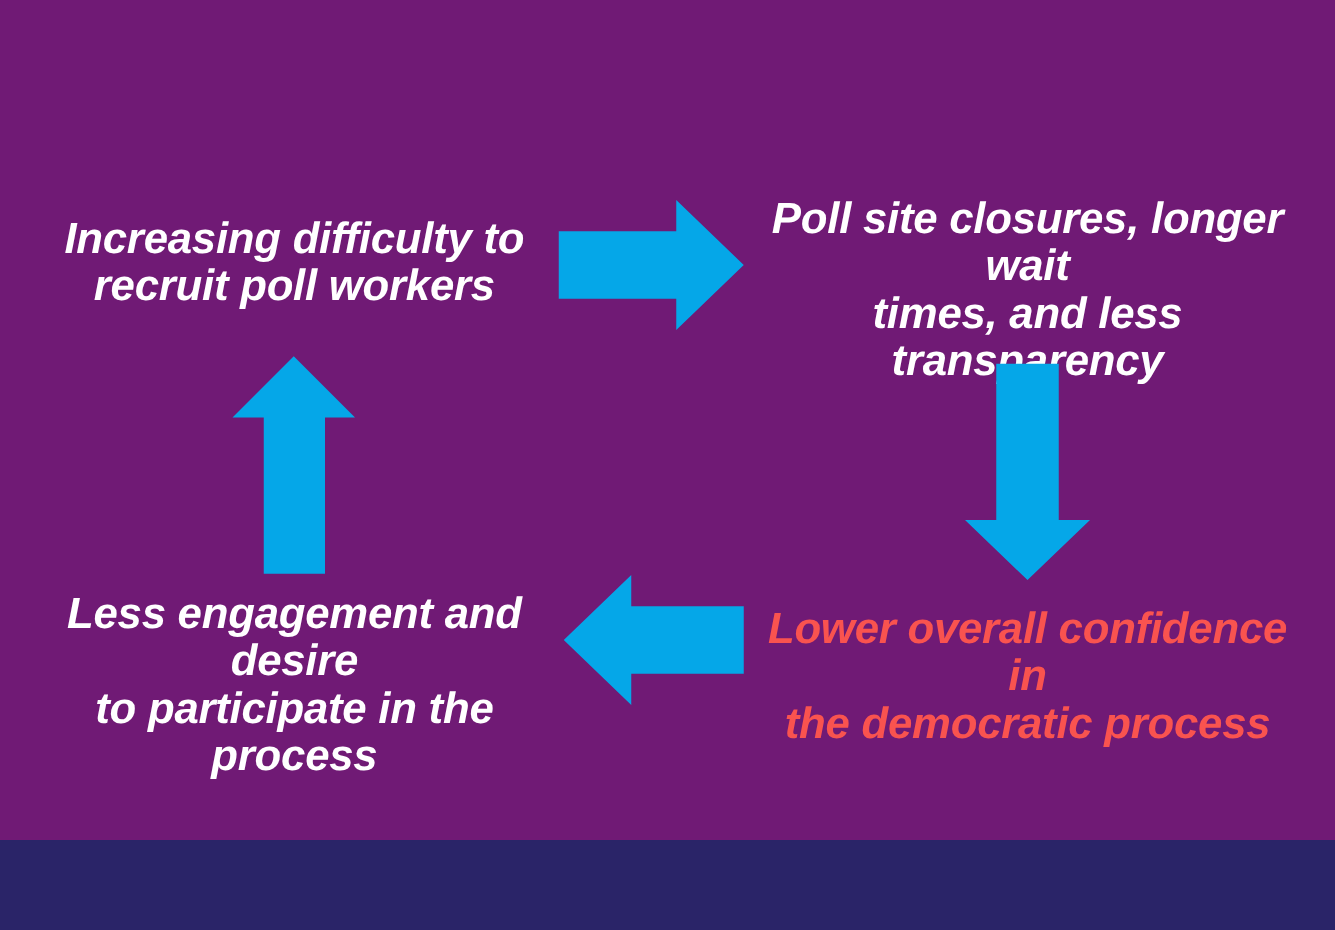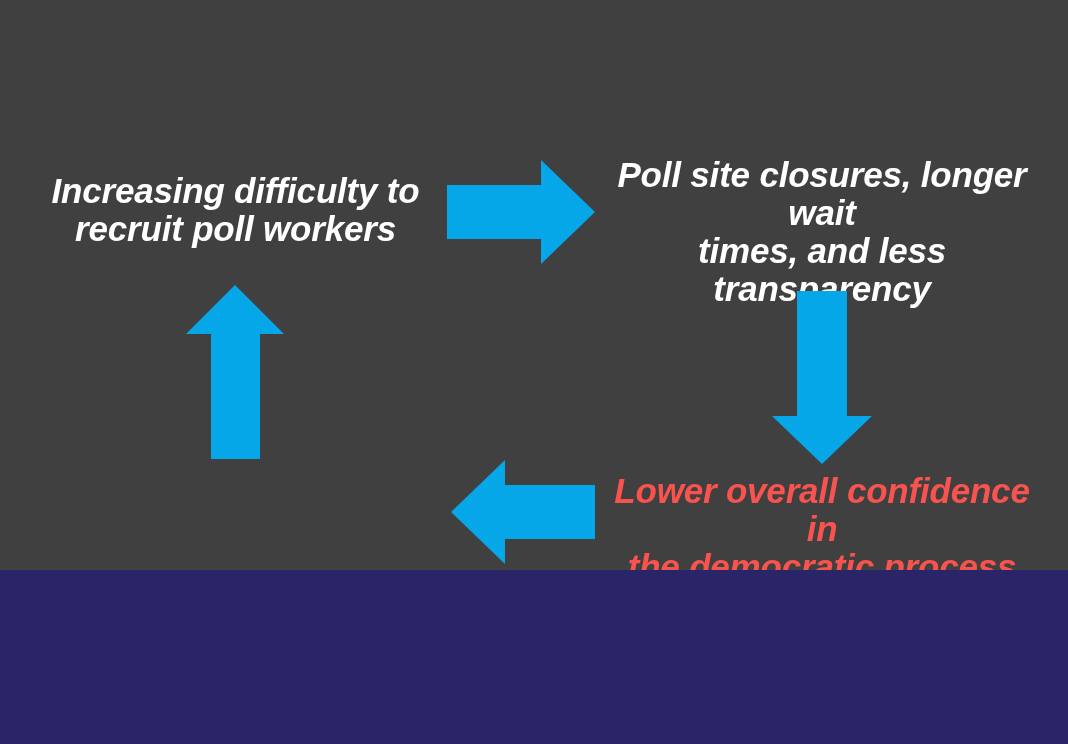--- a/index.html
+++ b/index.html
@@ -7,38 +7,39 @@
     margin: 0;
     padding: 0;
     background: #2a2468;
   }
   body {
     font-family: "Liberation Sans", "DejaVu Sans", sans-serif;
   }
   #canvas {
     position: relative;
     width: 1068px;
-    height: 570px;
-    background: #404040;
+    height: 672px;
+    background: #701a75;
     overflow: hidden;
   }
   .node-text {
     position: absolute;
     text-align: center;
     font-style: italic;
     font-weight: 700;
     font-size: 35px;
     line-height: 38px;
     letter-spacing: -0.2px;
     color: #ffffff;
     white-space: pre-line;
     -webkit-font-smoothing: antialiased;
   }
   .node-accent {
     color: #f9534f;
+    margin-top: 12px;
   }
   
   #node-recruit {
     left: 28px;
     top: 172px;
     width: 415px;
   }
   #node-closures {
     left: 612px;
     top: 156px;
@@ -91,20 +92,22 @@
 
   <div class="node-text" id="node-recruit">Increasing difficulty to
 recruit poll workers</div>
 
   <div class="node-text" id="node-closures">Poll site closures, longer wait
 times, and less transparency</div>
 
   <div class="node-text node-accent" id="node-confidence">Lower overall confidence in
 the democratic process</div>
 
+  <div class="node-text" id="node-engagement">Less engagement and desire
+to participate in the process</div>
 
   <svg class="arrow" id="arrow-right" viewBox="0 0 152 112" aria-hidden="true">
     <polygon points="2,29 96,29 96,4 150,56 96,108 96,83 2,83" fill="#05a7e8"></polygon>
   </svg>
 
   <svg class="arrow" id="arrow-down" viewBox="0 0 104 178" aria-hidden="true">
     <polygon points="27,3 77,3 77,128 102,128 52,176 2,128 27,128" fill="#05a7e8"></polygon>
   </svg>
 
   <svg class="arrow" id="arrow-left" viewBox="0 0 148 112" aria-hidden="true">

